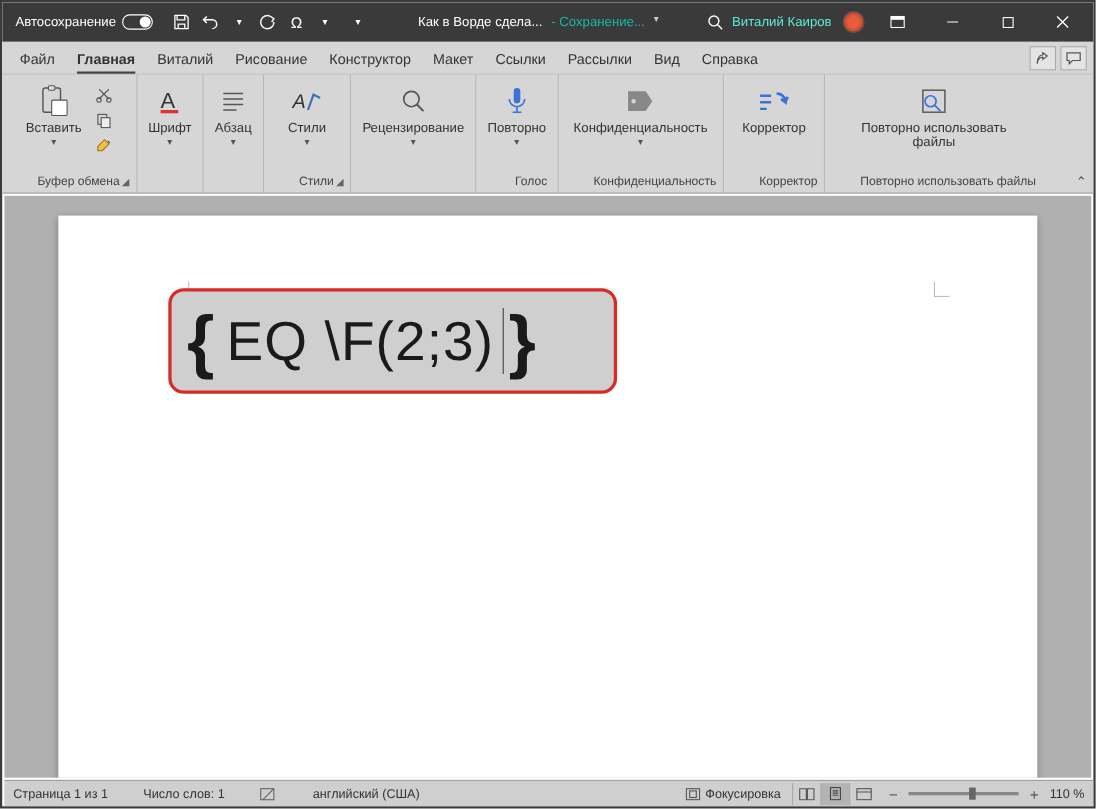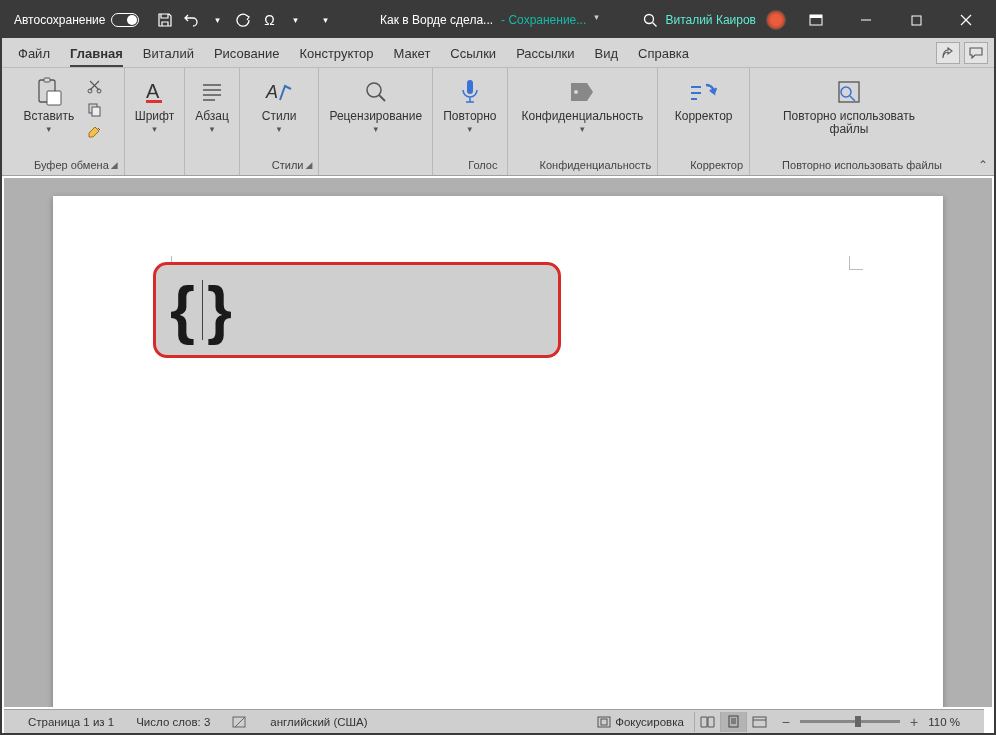--- a/index.html
+++ b/index.html
@@ -47,21 +47,21 @@
 .page { margin-top: 18px; width: 890px; height: 520px; background: #fff; box-shadow: 0 2px 6px rgba(0,0,0,.3); position: relative; }
 .margin-mark { position: absolute; border: 1px solid #bcbcbc; }
 .mm-tl { top: 60px; left: 105px; width: 14px; height: 14px; border-right: none; border-bottom: none; transform: rotate(180deg); }
 .mm-tr { top: 60px; right: 80px; width: 14px; height: 14px; border-left: none; border-bottom: none; transform: rotate(180deg); }
 .field-box { position: absolute; top: 66px; left: 100px; width: 408px; height: 96px; border: 3px solid #d92a2a; border-radius: 14px; background: #cfcfcf; display: flex; align-items: center; padding: 0 10px; }
 .field-text { font-family: "Segoe UI", Calibri, sans-serif; font-size: 50px; color: #1a1a1a; letter-spacing: 1px; display: flex; align-items: center; }
 .brace { font-size: 64px; font-weight: 700; margin: 0 4px; }
 .cursor-line { width: 1px; height: 60px; background: #444; margin-left: 2px; }
 
 
-.statusbar { position: absolute; bottom: 0; left: 2px; right: 10px; height: 24px; background: #cfcfcf; border-top: 1px solid #a0a0a0; display: flex; align-items: center; font-size: 11.5px; color: #333; padding: 0 24px; gap: 22px; }
+.statusbar { position: absolute; bottom: 0; left: 2px; right: 0; height: 24px; background: #cfcfcf; border-top: 1px solid #a0a0a0; display: flex; align-items: center; font-size: 11.5px; color: #333; padding: 0 8px; gap: 32px; }
 .status-right { margin-left: auto; display: flex; align-items: center; gap: 10px; }
 .view-btns { display: flex; gap: 0; }
 .view-btn { width: 26px; height: 20px; border-left: 1px solid #aaa; display: flex; align-items: center; justify-content: center; font-size: 12px; color: #444; }
 .view-btn.active { background: #b4b4b4; }
 .zoom-slider { width: 100px; height: 3px; background: #888; position: relative; }
 .zoom-slider::after { content: ""; position: absolute; left: 55%; top: -4px; width: 6px; height: 11px; background: #666; }
 .zoom-ctrl { font-size: 14px; color: #555; }
 .launcher { font-size: 9px; color: #666; }
 
 svg { display: block; }
@@ -335,30 +335,31 @@
   <span class="collapse-caret">⌃</span>
 </div>
 
 <div class="doc-area">
   <div class="page">
     <div class="margin-mark mm-tl"></div>
     <div class="margin-mark mm-tr"></div>
     <div class="field-box">
       <div class="field-text">
         <span class="brace">{</span>
+        <span style="padding:0 6px">EQ \F(2;3)</span>
         <span class="cursor-line"></span>
         <span class="brace">}</span>
       </div>
     </div>
   </div>
 </div>
 
 <div class="statusbar">
   <span>Страница 1 из 1</span>
-  <span>Число слов: 3</span>
+  <span>Число слов: 1</span>
   <span>
     <svg width="16" height="14" viewBox="0 0 16 14">
         <rect x="1" y="2" width="12" height="10" fill="none" stroke="#666"></rect>
         <path stroke="#666" d="M3 12l10-10"></path>
       </svg>
   </span>
   <span>английский (США)</span>
   <div class="status-right">
     <span style="display:flex;align-items:center;gap:4px">
       <svg width="14" height="12" viewBox="0 0 14 12">

